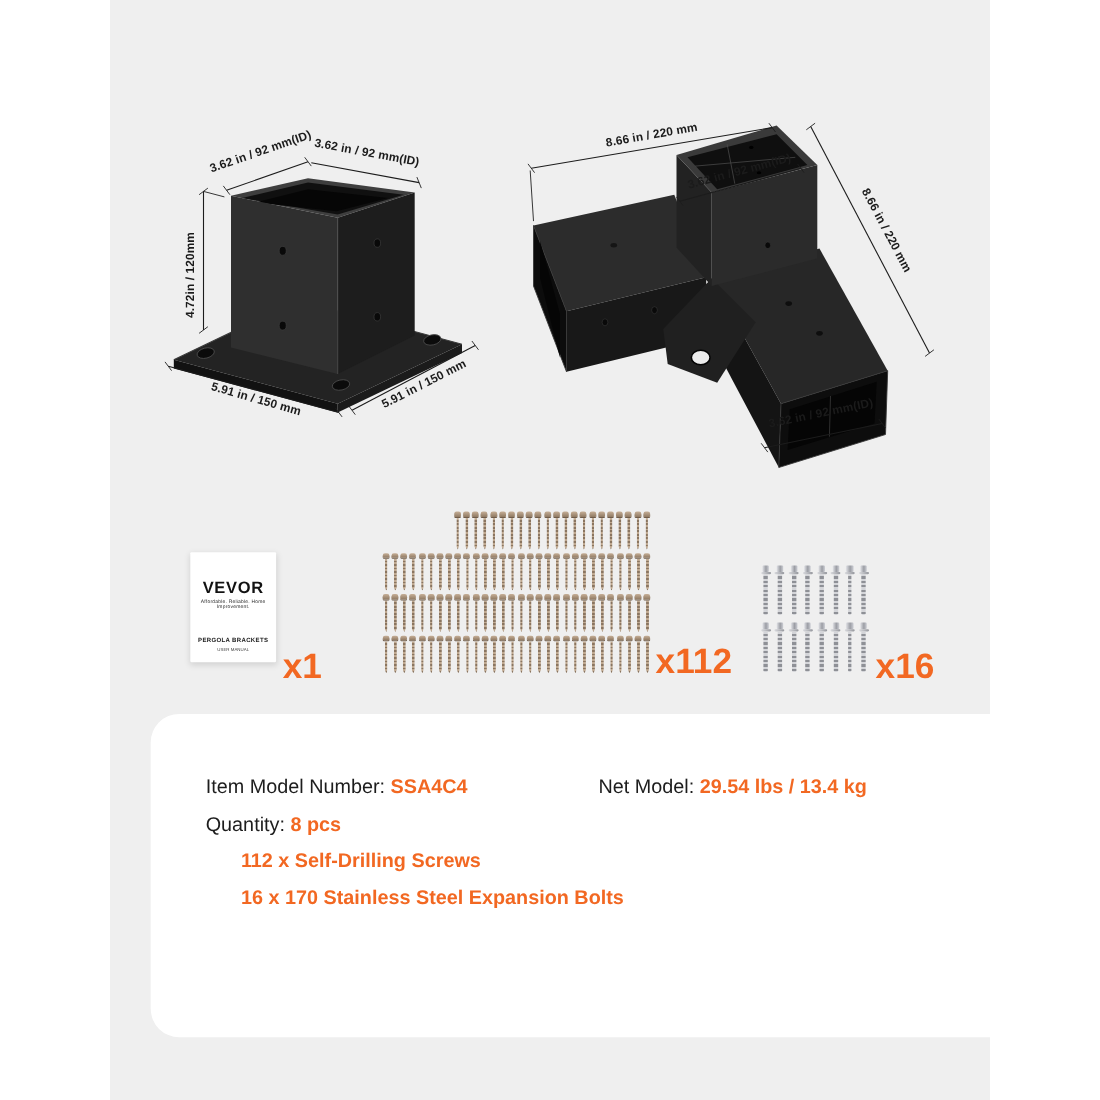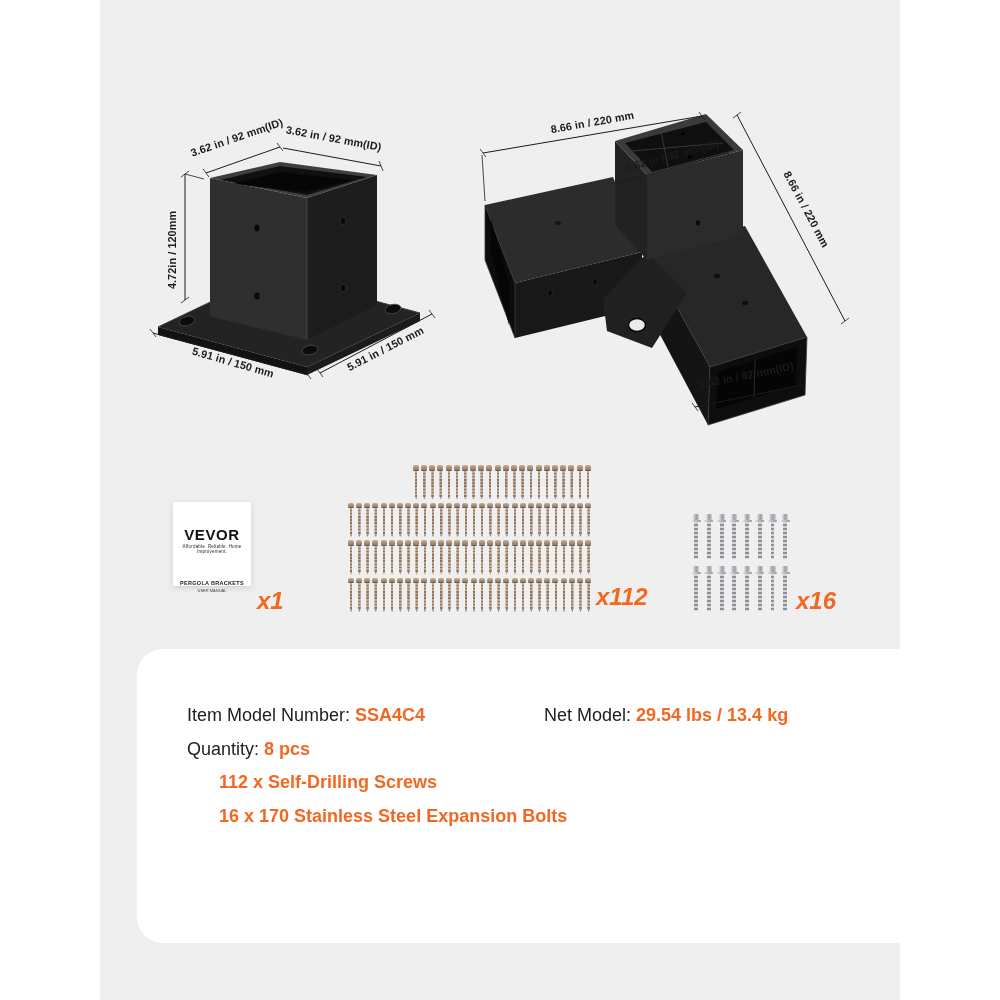--- a/index.html
+++ b/index.html
@@ -18,33 +18,33 @@
   svg text.dim{
     font-family:"Liberation Sans",sans-serif;
     font-size:10.8px;font-weight:600;fill:#1b1b1b;
     text-anchor:middle;letter-spacing:.1px;
   }
   .dimline{stroke:#1c1c1c;stroke-width:1;fill:none;}
   .dimext{stroke:#1c1c1c;stroke-width:.8;fill:none;}
 
   
   .manual-card{
-    position:absolute;left:173px;top:502px;width:78px;height:84px;
+    position:absolute;left:173px;top:502px;width:78px;height:100px;
     background:#ffffff;border-radius:1px;
     box-shadow:0 2px 6px rgba(0,0,0,.13);
     text-align:center;
   }
   .manual-brand{margin-top:24px;font-size:15px;font-weight:800;letter-spacing:.6px;color:#121212;}
   .manual-tagline{margin-top:1px;font-size:4.5px;color:#2a2a2a;letter-spacing:.2px;}
   .manual-title{margin-top:26px;font-size:5.5px;font-weight:700;color:#1b1b1b;letter-spacing:.3px;}
   .manual-sub{margin-top:2px;font-size:4px;color:#444;}
 
   .count{
     position:absolute;color:var(--accent,#F26822);
-    font-size:24px;font-weight:700;line-height:1;font-style:italic;
+    font-size:32px;font-weight:700;line-height:1;
   }
   #count-manual{left:257px;top:589px;}
   #count-screws{left:596px;top:585px;}
   #count-bolts{left:796px;top:589px;}
 
   #screws-fig{position:absolute;left:347px;top:465px;width:260px;}
   .screw-row{height:36px;margin-bottom:1.5px;white-space:nowrap;}
   .screw{display:inline-block;position:relative;width:8.2px;height:36px;vertical-align:top;}
   .screw::before{content:"";position:absolute;left:.8px;top:0;width:6px;height:4.5px;
     background:linear-gradient(180deg,#c6af97,#8f7962);border-radius:2px 2px 1px 1px;

